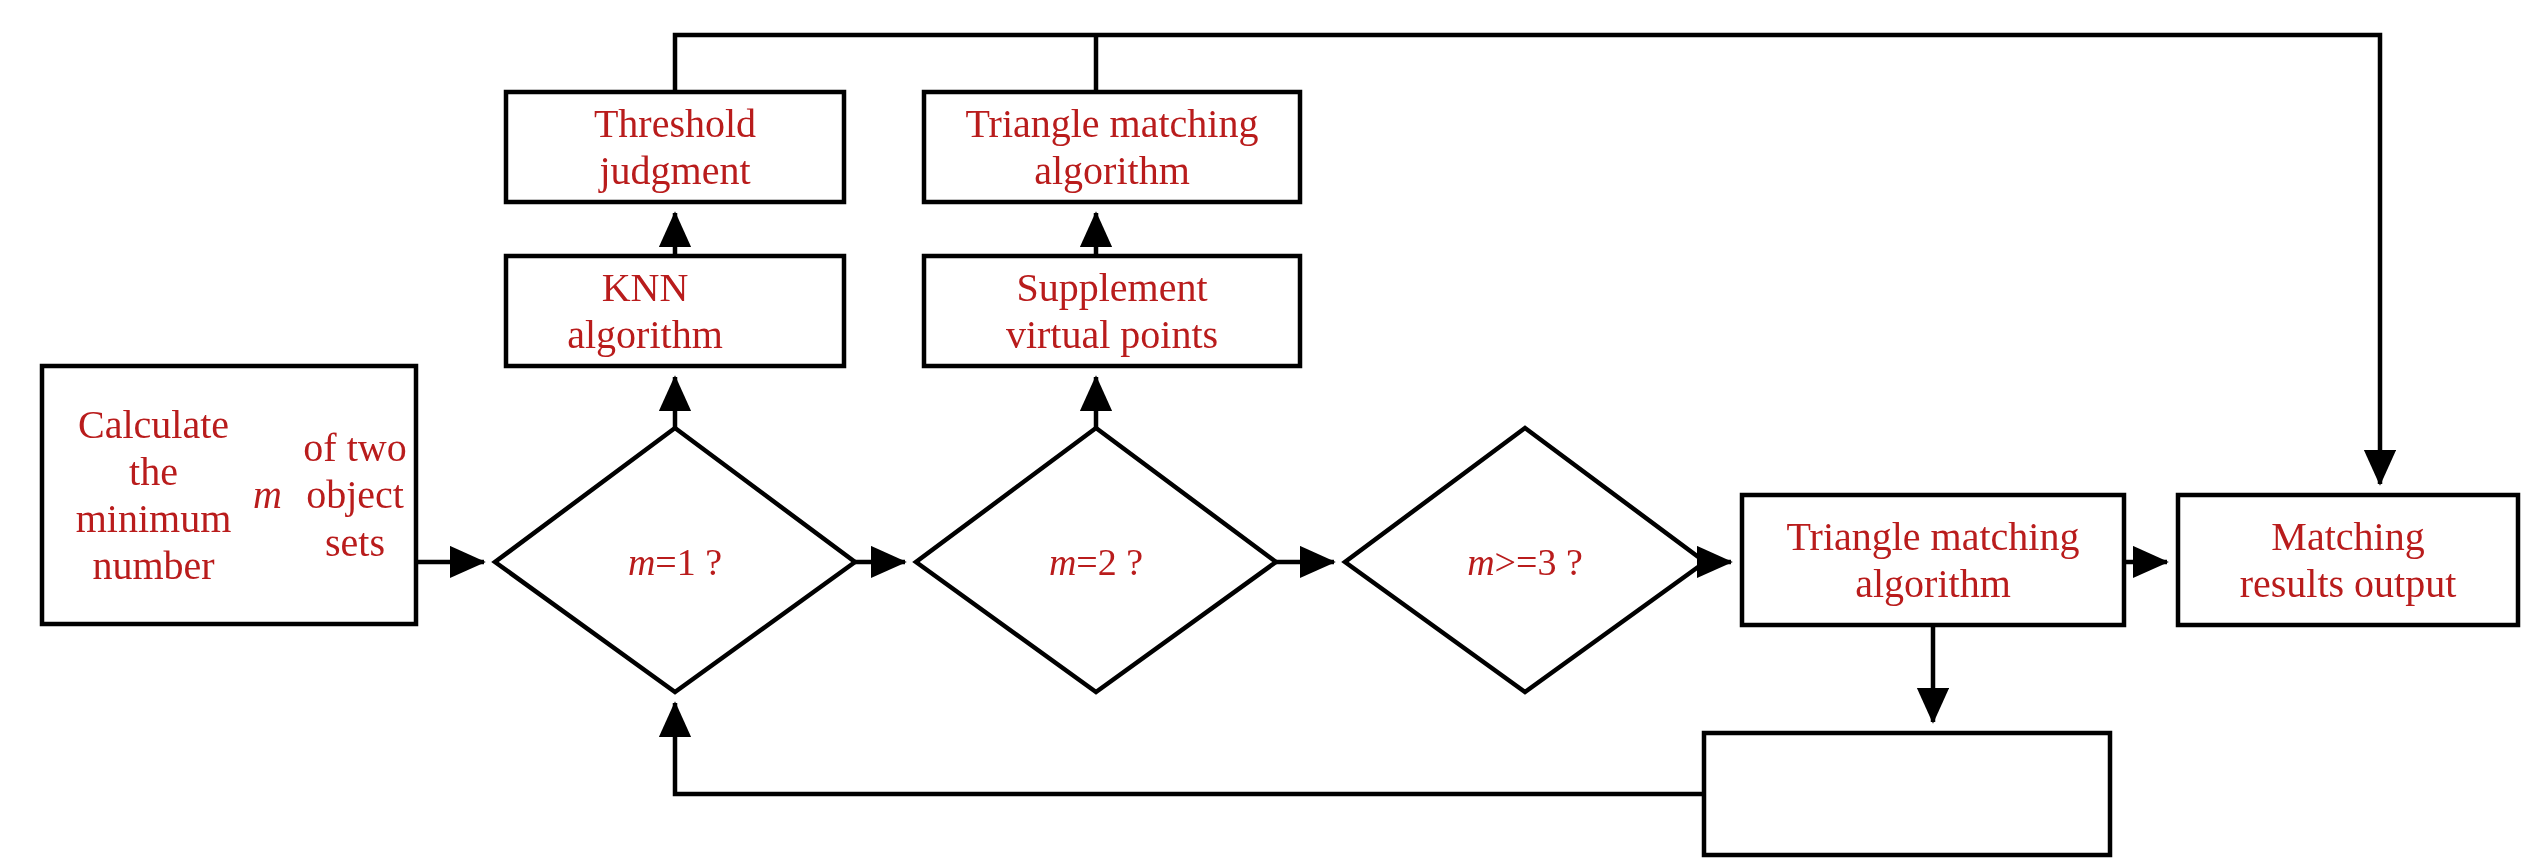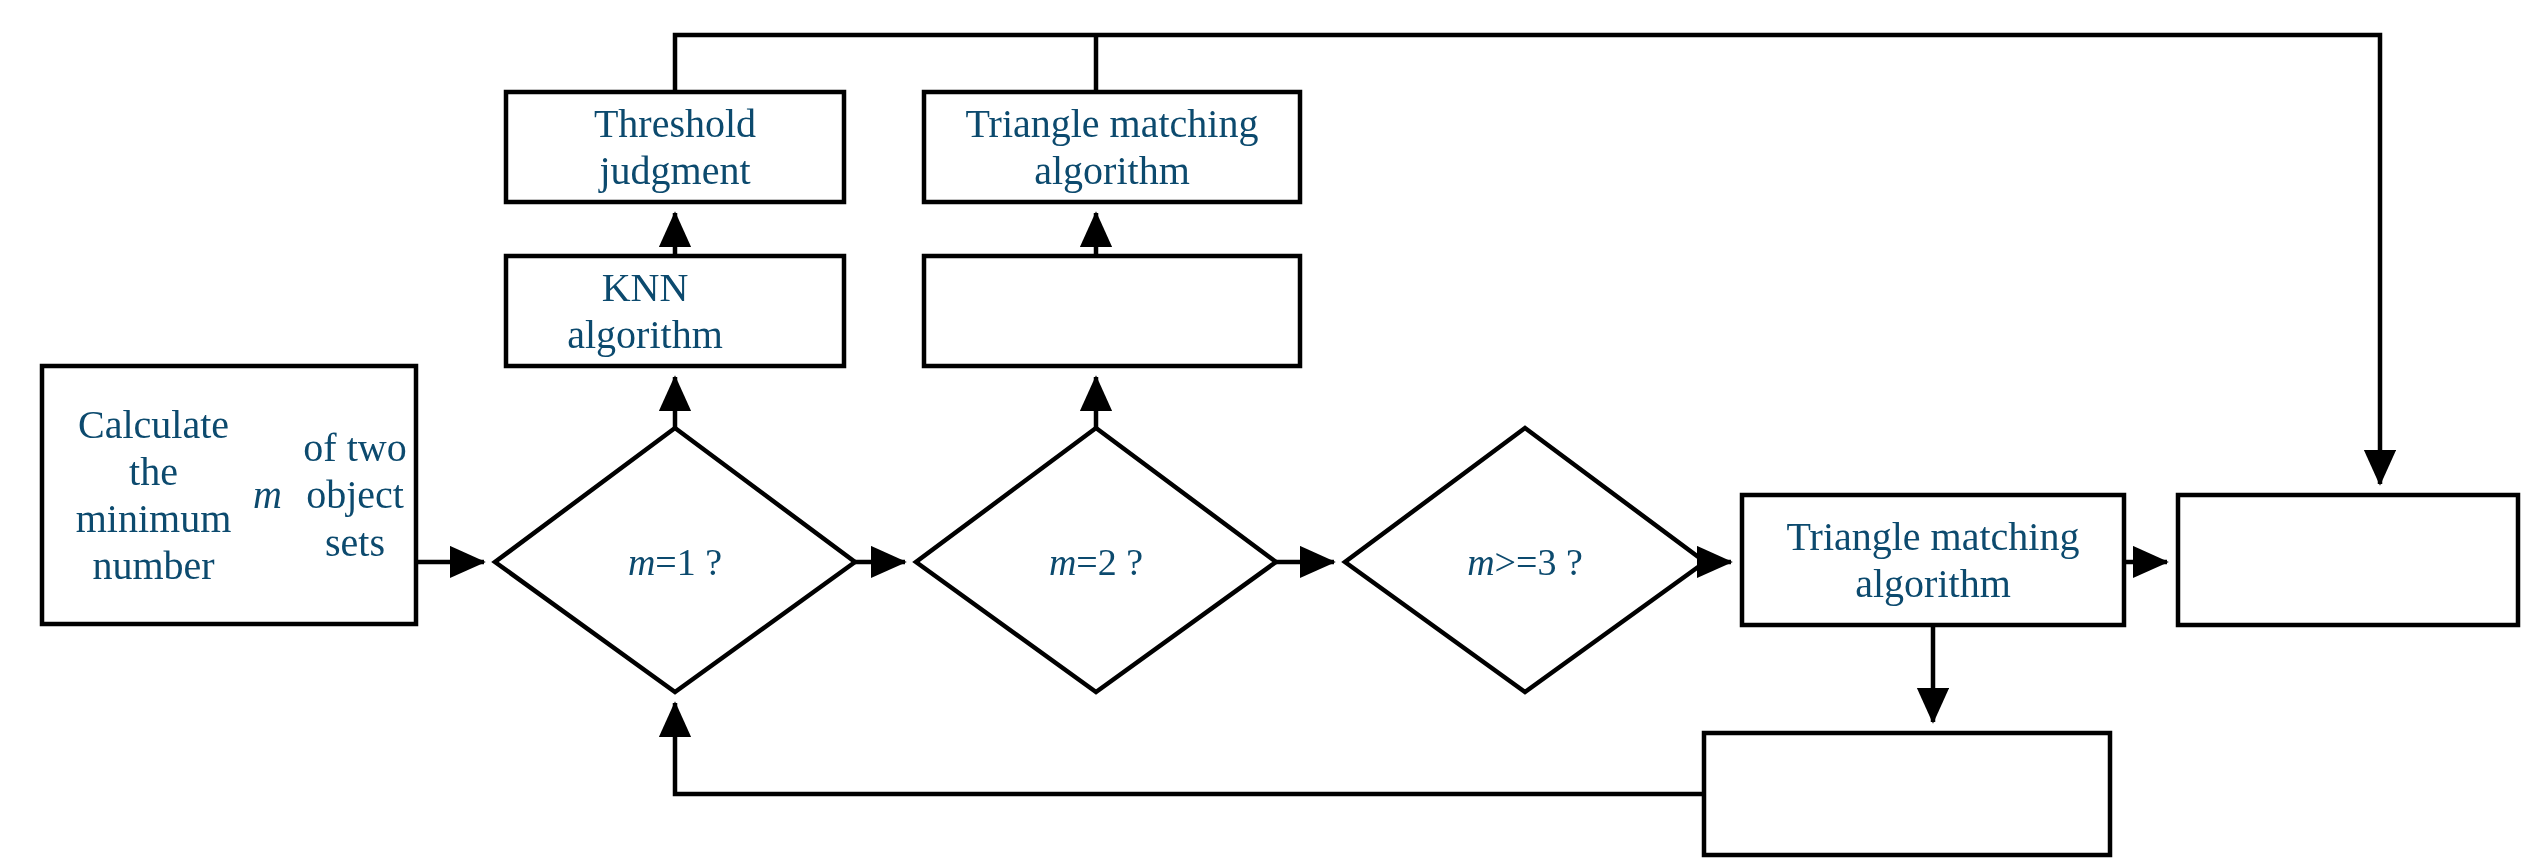--- a/index.html
+++ b/index.html
@@ -23,21 +23,21 @@
     top: 0;
     width: 2542px;
     height: 859px;
   }
   .node-label {
     position: absolute;
     display: flex;
     align-items: center;
     justify-content: center;
     text-align: center;
-    color: #0c4a6e;
+    color: #b91c1c;
     line-height: 1.18;
     pointer-events: none;
     white-space: pre-line;
   }
   .box-label {
     font-size: 40px;
   }
   .diamond-label {
     font-size: 38px;
   }
@@ -111,24 +111,26 @@
   </svg>
 
   <div class="node-label box-label" style="left:54px; top:366px; width:374px; height:258px;">Calculate the<br>minimum number<br><span class="mvar">m</span> of two object<br>sets</div>
 
   <div class="node-label box-label" style="left:506px; top:92px; width:338px; height:110px;">Threshold<br>judgment</div>
 
   <div class="node-label box-label" style="left:476px; top:256px; width:338px; height:110px;">KNN<br>algorithm</div>
 
   <div class="node-label box-label" style="left:924px; top:92px; width:376px; height:110px;">Triangle matching<br>algorithm</div>
 
+  <div class="node-label box-label" style="left:924px; top:256px; width:376px; height:110px;">Supplement<br>virtual points</div>
 
   <div class="node-label diamond-label" style="left:545px; top:517px; width:260px; height:90px;"><span class="mvar">m</span>=1 ?</div>
 
   <div class="node-label diamond-label" style="left:966px; top:517px; width:260px; height:90px;"><span class="mvar">m</span>=2 ?</div>
 
   <div class="node-label diamond-label" style="left:1395px; top:517px; width:260px; height:90px;"><span class="mvar">m</span>&gt;=3 ?</div>
 
   <div class="node-label box-label" style="left:1742px; top:495px; width:382px; height:130px;">Triangle matching<br>algorithm</div>
 
+  <div class="node-label box-label" style="left:2178px; top:495px; width:340px; height:130px;">Matching<br>results output</div>
 
 
 </div>
 
 </body></html>

